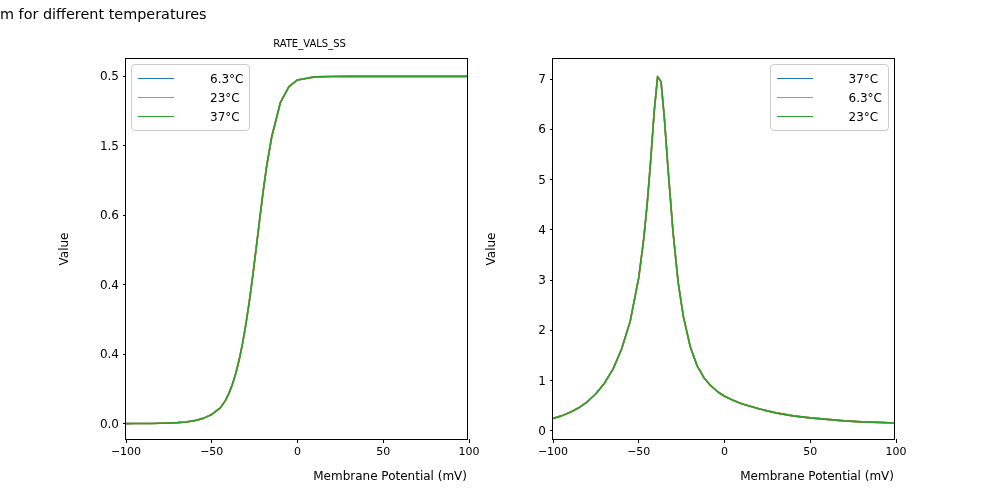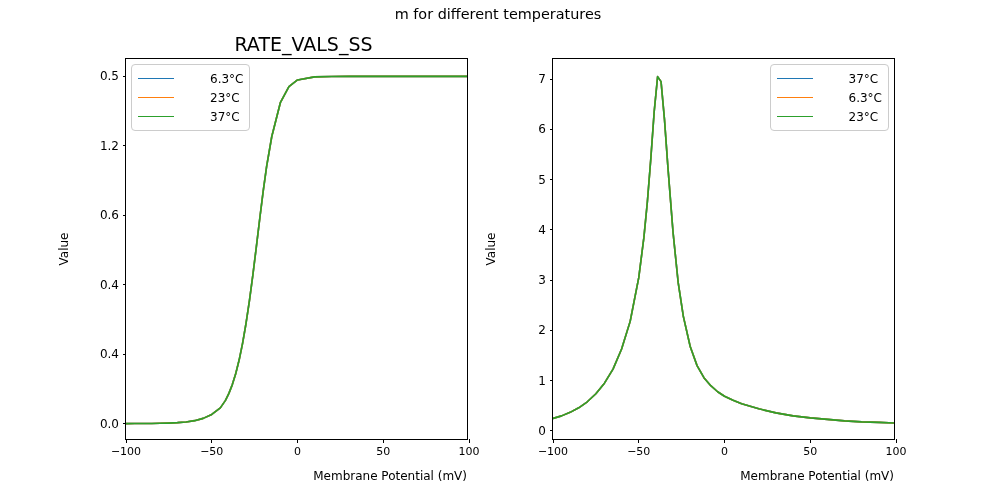--- a/index.html
+++ b/index.html
@@ -18,38 +18,38 @@
     position: relative;
     width: 1000px;
     height: 500px;
     background: #ffffff;
   }
   .suptitle {
     position: absolute;
     left: 0;
     top: 5px;
     width: 996px;
-    text-align: center;
+    text-align: left;
     font-size: 14.4px;
     line-height: 18px;
     color: #000000;
   }
   .axes {
     position: absolute;
     box-sizing: border-box;
     border: 1px solid #000000;
     background: #ffffff;
   }
   .axes-title {
     position: absolute;
-    left: 7px;
+    left: 13px;
     top: -23px;
     width: 100%;
     text-align: center;
-    font-size: 19px;
+    font-size: 10px;
     line-height: 16px;
     color: #000000;
     white-space: nowrap;
   }
   .xlabel {
     position: absolute;
     left: 0;
     bottom: -44px;
     width: 100%;
     text-align: right;
@@ -212,21 +212,21 @@
         <div class="tick-y" style="top: 225.73px;">
           <div class="mark"></div>
           <div class="tlabel">0.4</div>
         </div>
         <div class="tick-y" style="top: 156.27px;">
           <div class="mark"></div>
           <div class="tlabel">0.6</div>
         </div>
         <div class="tick-y" style="top: 86.82px;">
           <div class="mark"></div>
-          <div class="tlabel">1.2</div>
+          <div class="tlabel">1.5</div>
         </div>
         <div class="tick-y" style="top: 17.36px;">
           <div class="mark"></div>
           <div class="tlabel">0.5</div>
         </div>
       </div>
     <div class="legend" id="legend-left" style="left:5px; top:5px;">
         <div class="legend-row">
           <div class="legend-swatch" style="border-top-color: rgb(31, 119, 180);"></div>
           <div class="legend-label">6.3°C</div>

